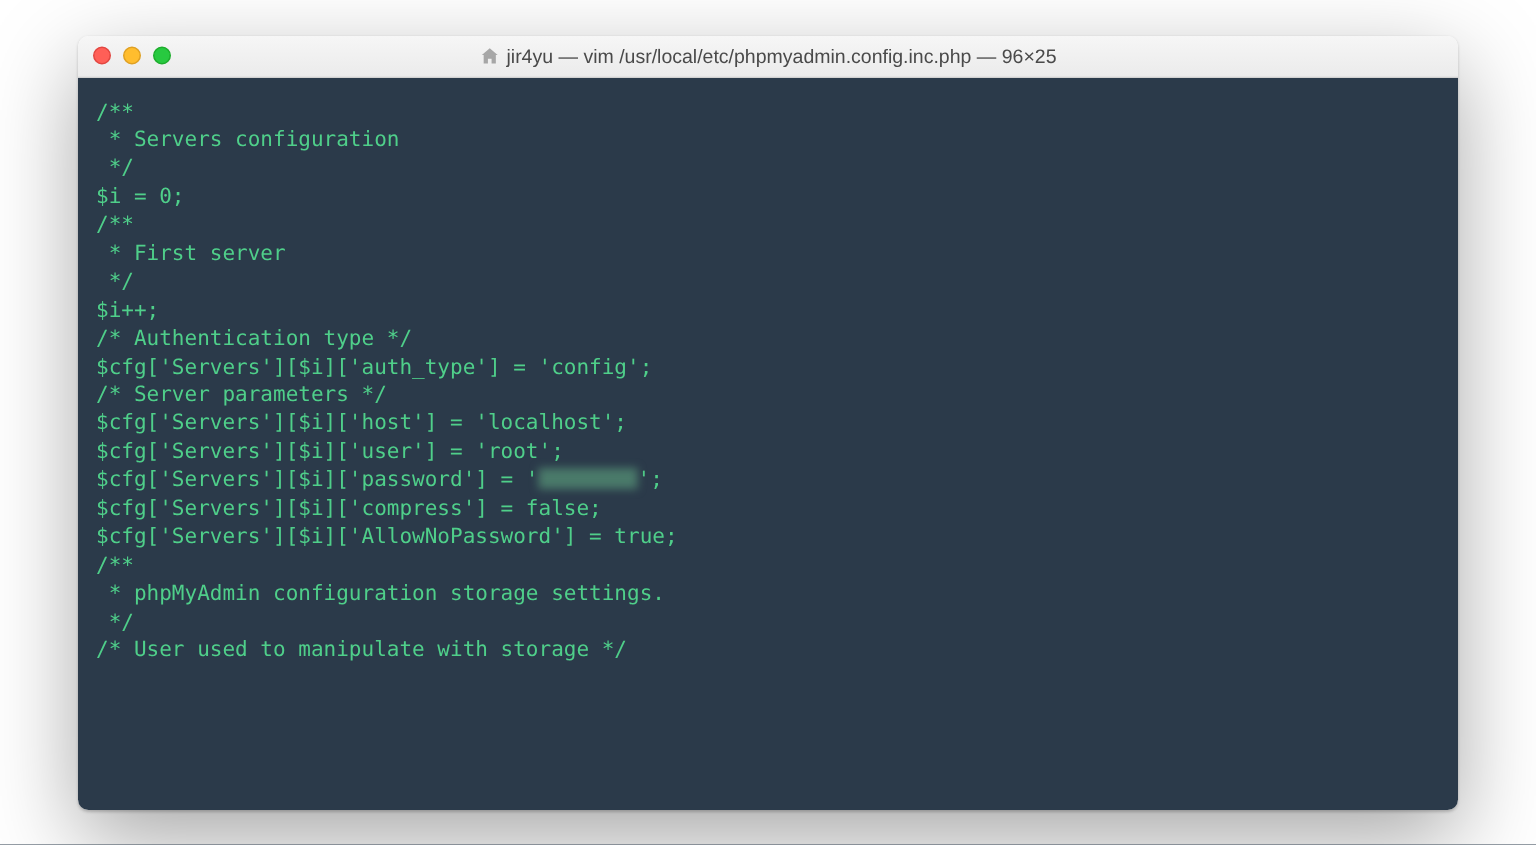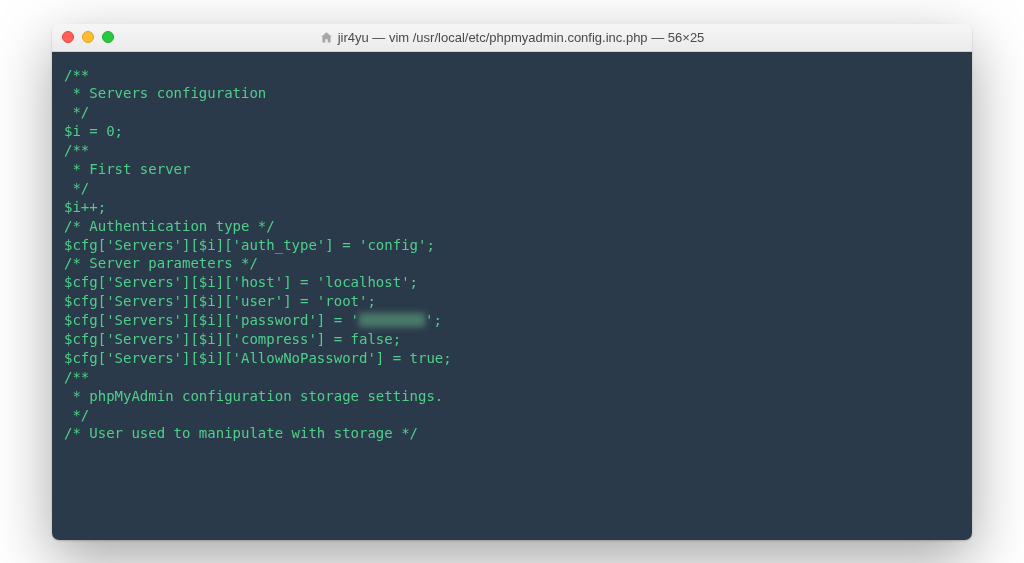--- a/index.html
+++ b/index.html
@@ -87,17 +87,17 @@
   <div class="titlebar">
     <div class="traffic-lights">
       <div class="light red"></div>
       <div class="light yellow"></div>
       <div class="light green"></div>
     </div>
     <div class="title">
       <svg class="home-icon" viewBox="0 0 16 16" fill="#6b6b6b">
         <path d="M8 1.5 L1.5 7 L3 7 L3 14 L6.5 14 L6.5 10 L9.5 10 L9.5 14 L13 14 L13 7 L14.5 7 Z"></path>
       </svg>
-      <span>jir4yu — vim /usr/local/etc/phpmyadmin.config.inc.php — 56×25</span>
+      <span>jir4yu — vim /usr/local/etc/phpmyadmin.config.inc.php — 96×25</span>
     </div>
   </div>
   <div class="terminal"><span class="line">/**</span><span class="line"> * Servers configuration</span><span class="line"> */</span><span class="line">$i = 0;</span><span class="line"></span><span class="line">/**</span><span class="line"> * First server</span><span class="line"> */</span><span class="line">$i++;</span><span class="line">/* Authentication type */</span><span class="line">$cfg['Servers'][$i]['auth_type'] = 'config';</span><span class="line">/* Server parameters */</span><span class="line">$cfg['Servers'][$i]['host'] = 'localhost';</span><span class="line">$cfg['Servers'][$i]['user'] = 'root';</span><span class="line">$cfg['Servers'][$i]['password'] = '<span class="redacted"></span>';</span><span class="line">$cfg['Servers'][$i]['compress'] = false;</span><span class="line">$cfg['Servers'][$i]['AllowNoPassword'] = true;</span><span class="line"></span><span class="line">/**</span><span class="line"> * phpMyAdmin configuration storage settings.</span><span class="line"> */</span><span class="line"></span><span class="line">/* User used to manipulate with storage */</span></div>
 </div>
 
 </body></html>

